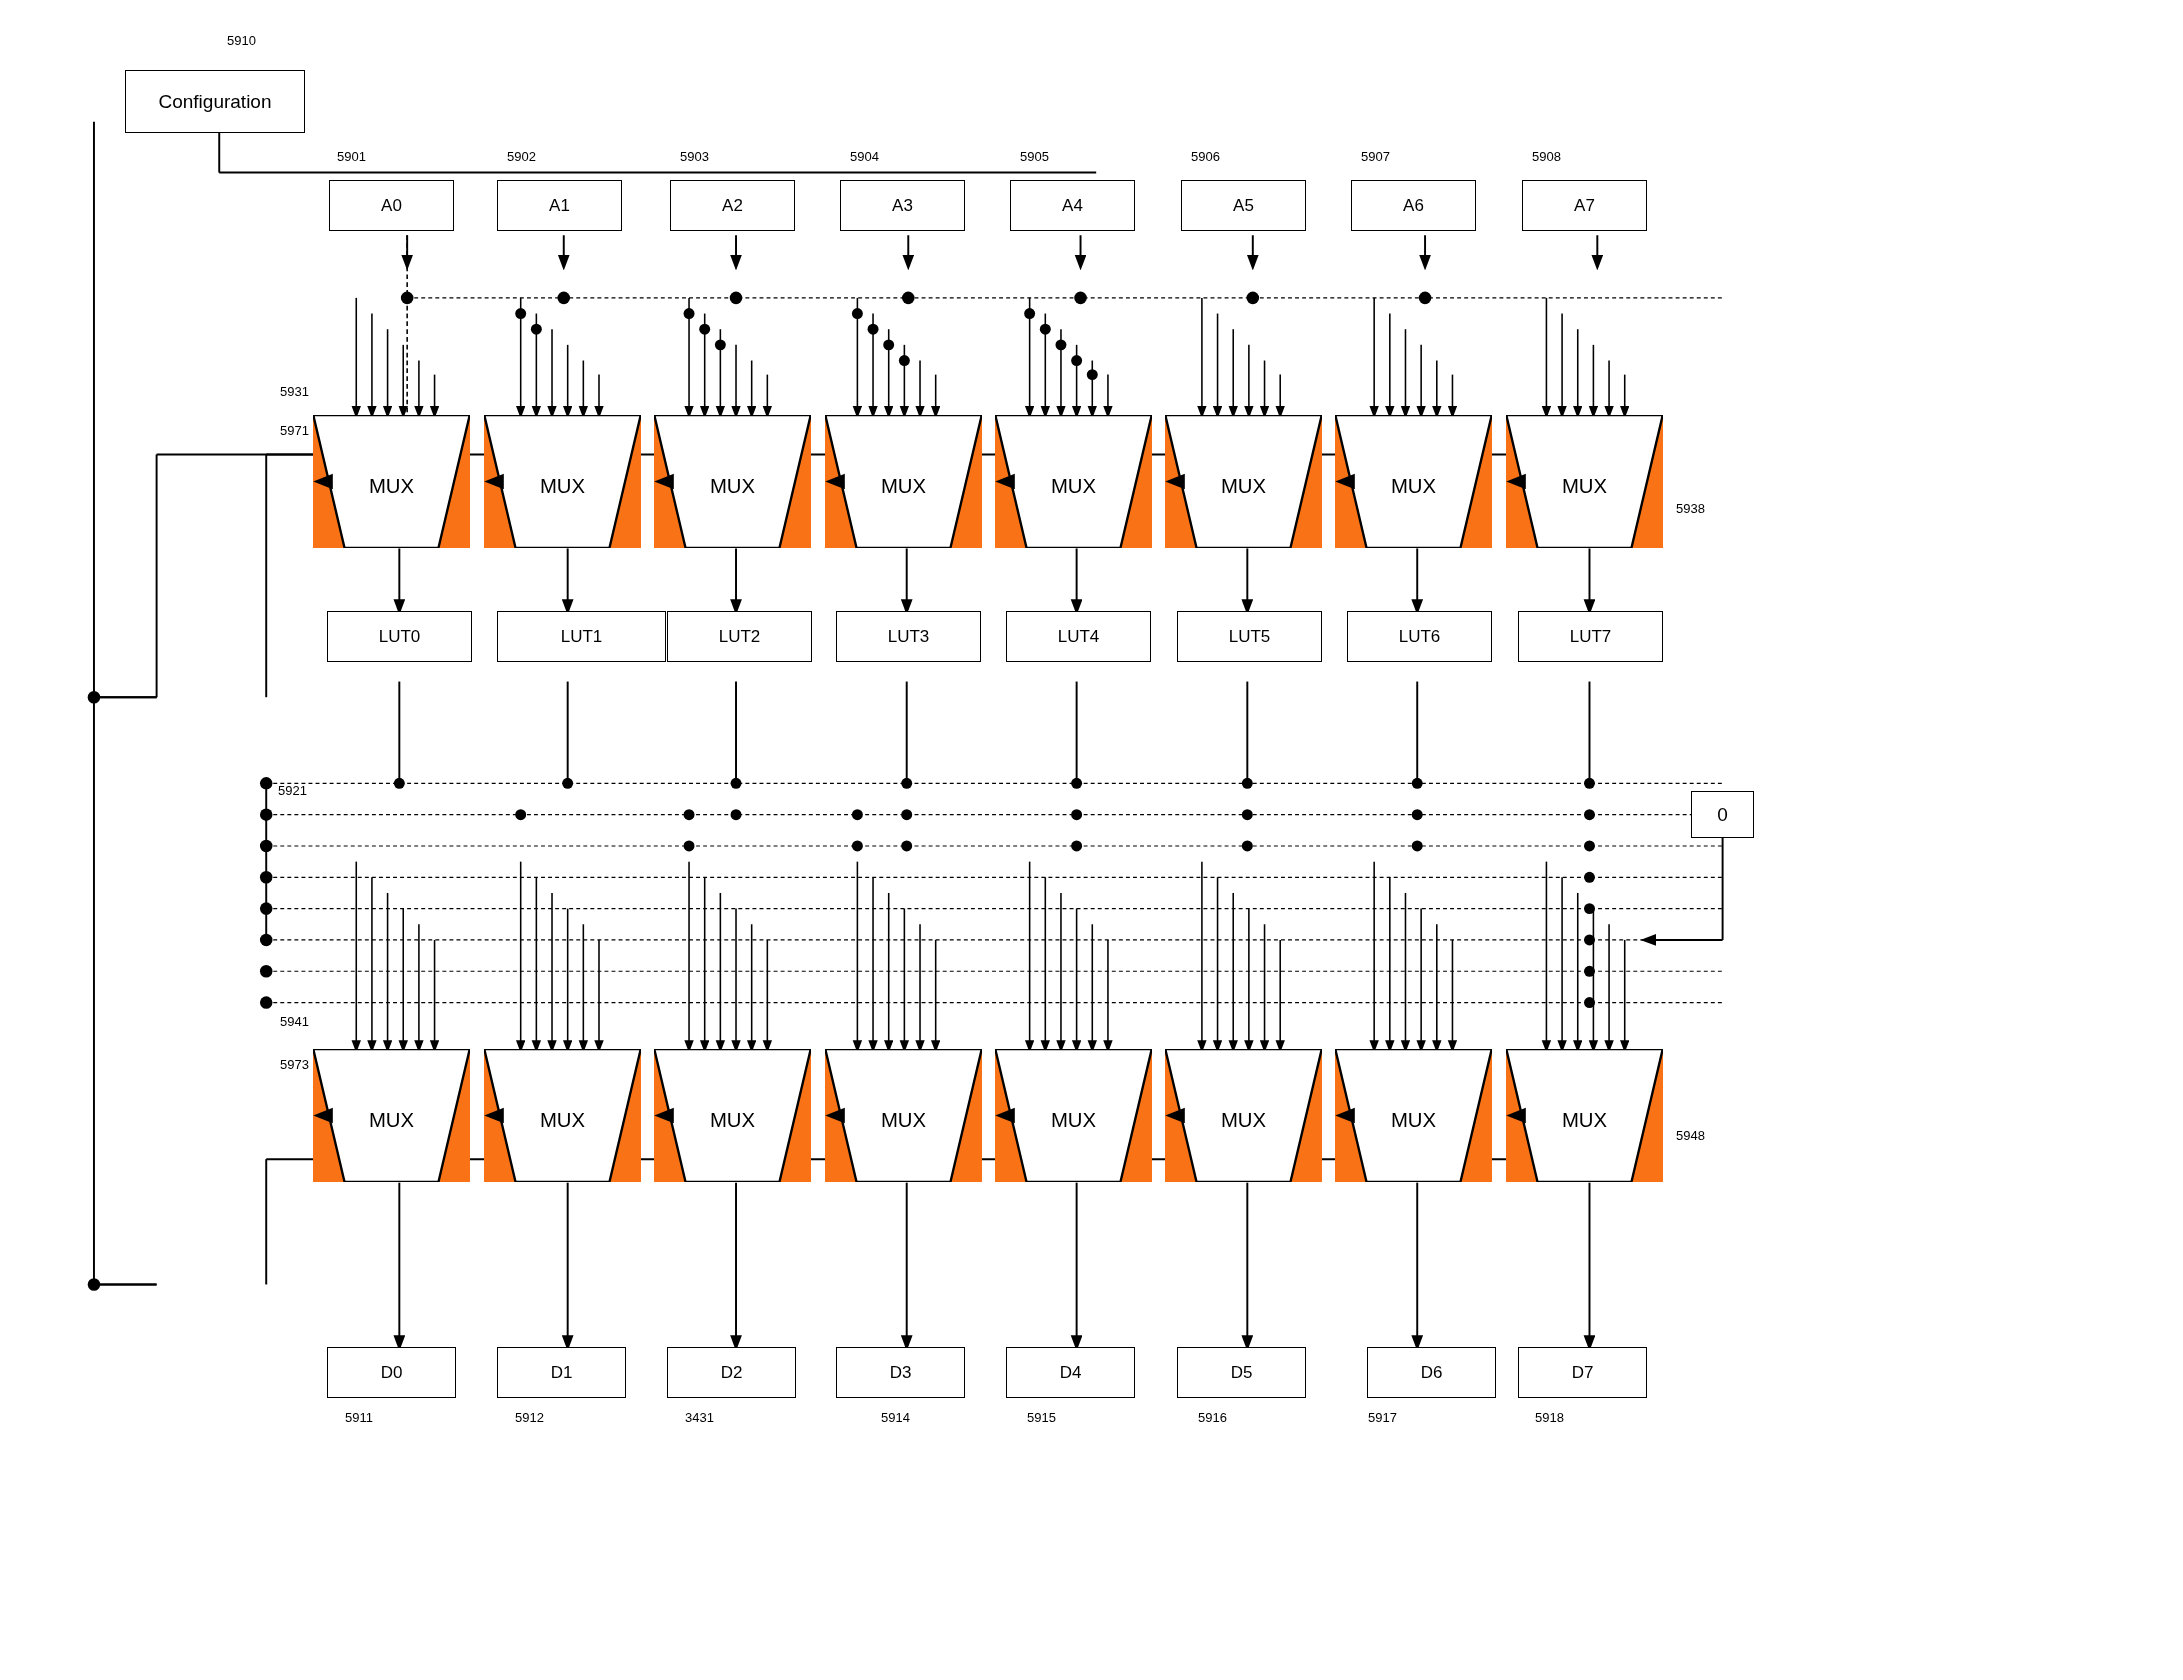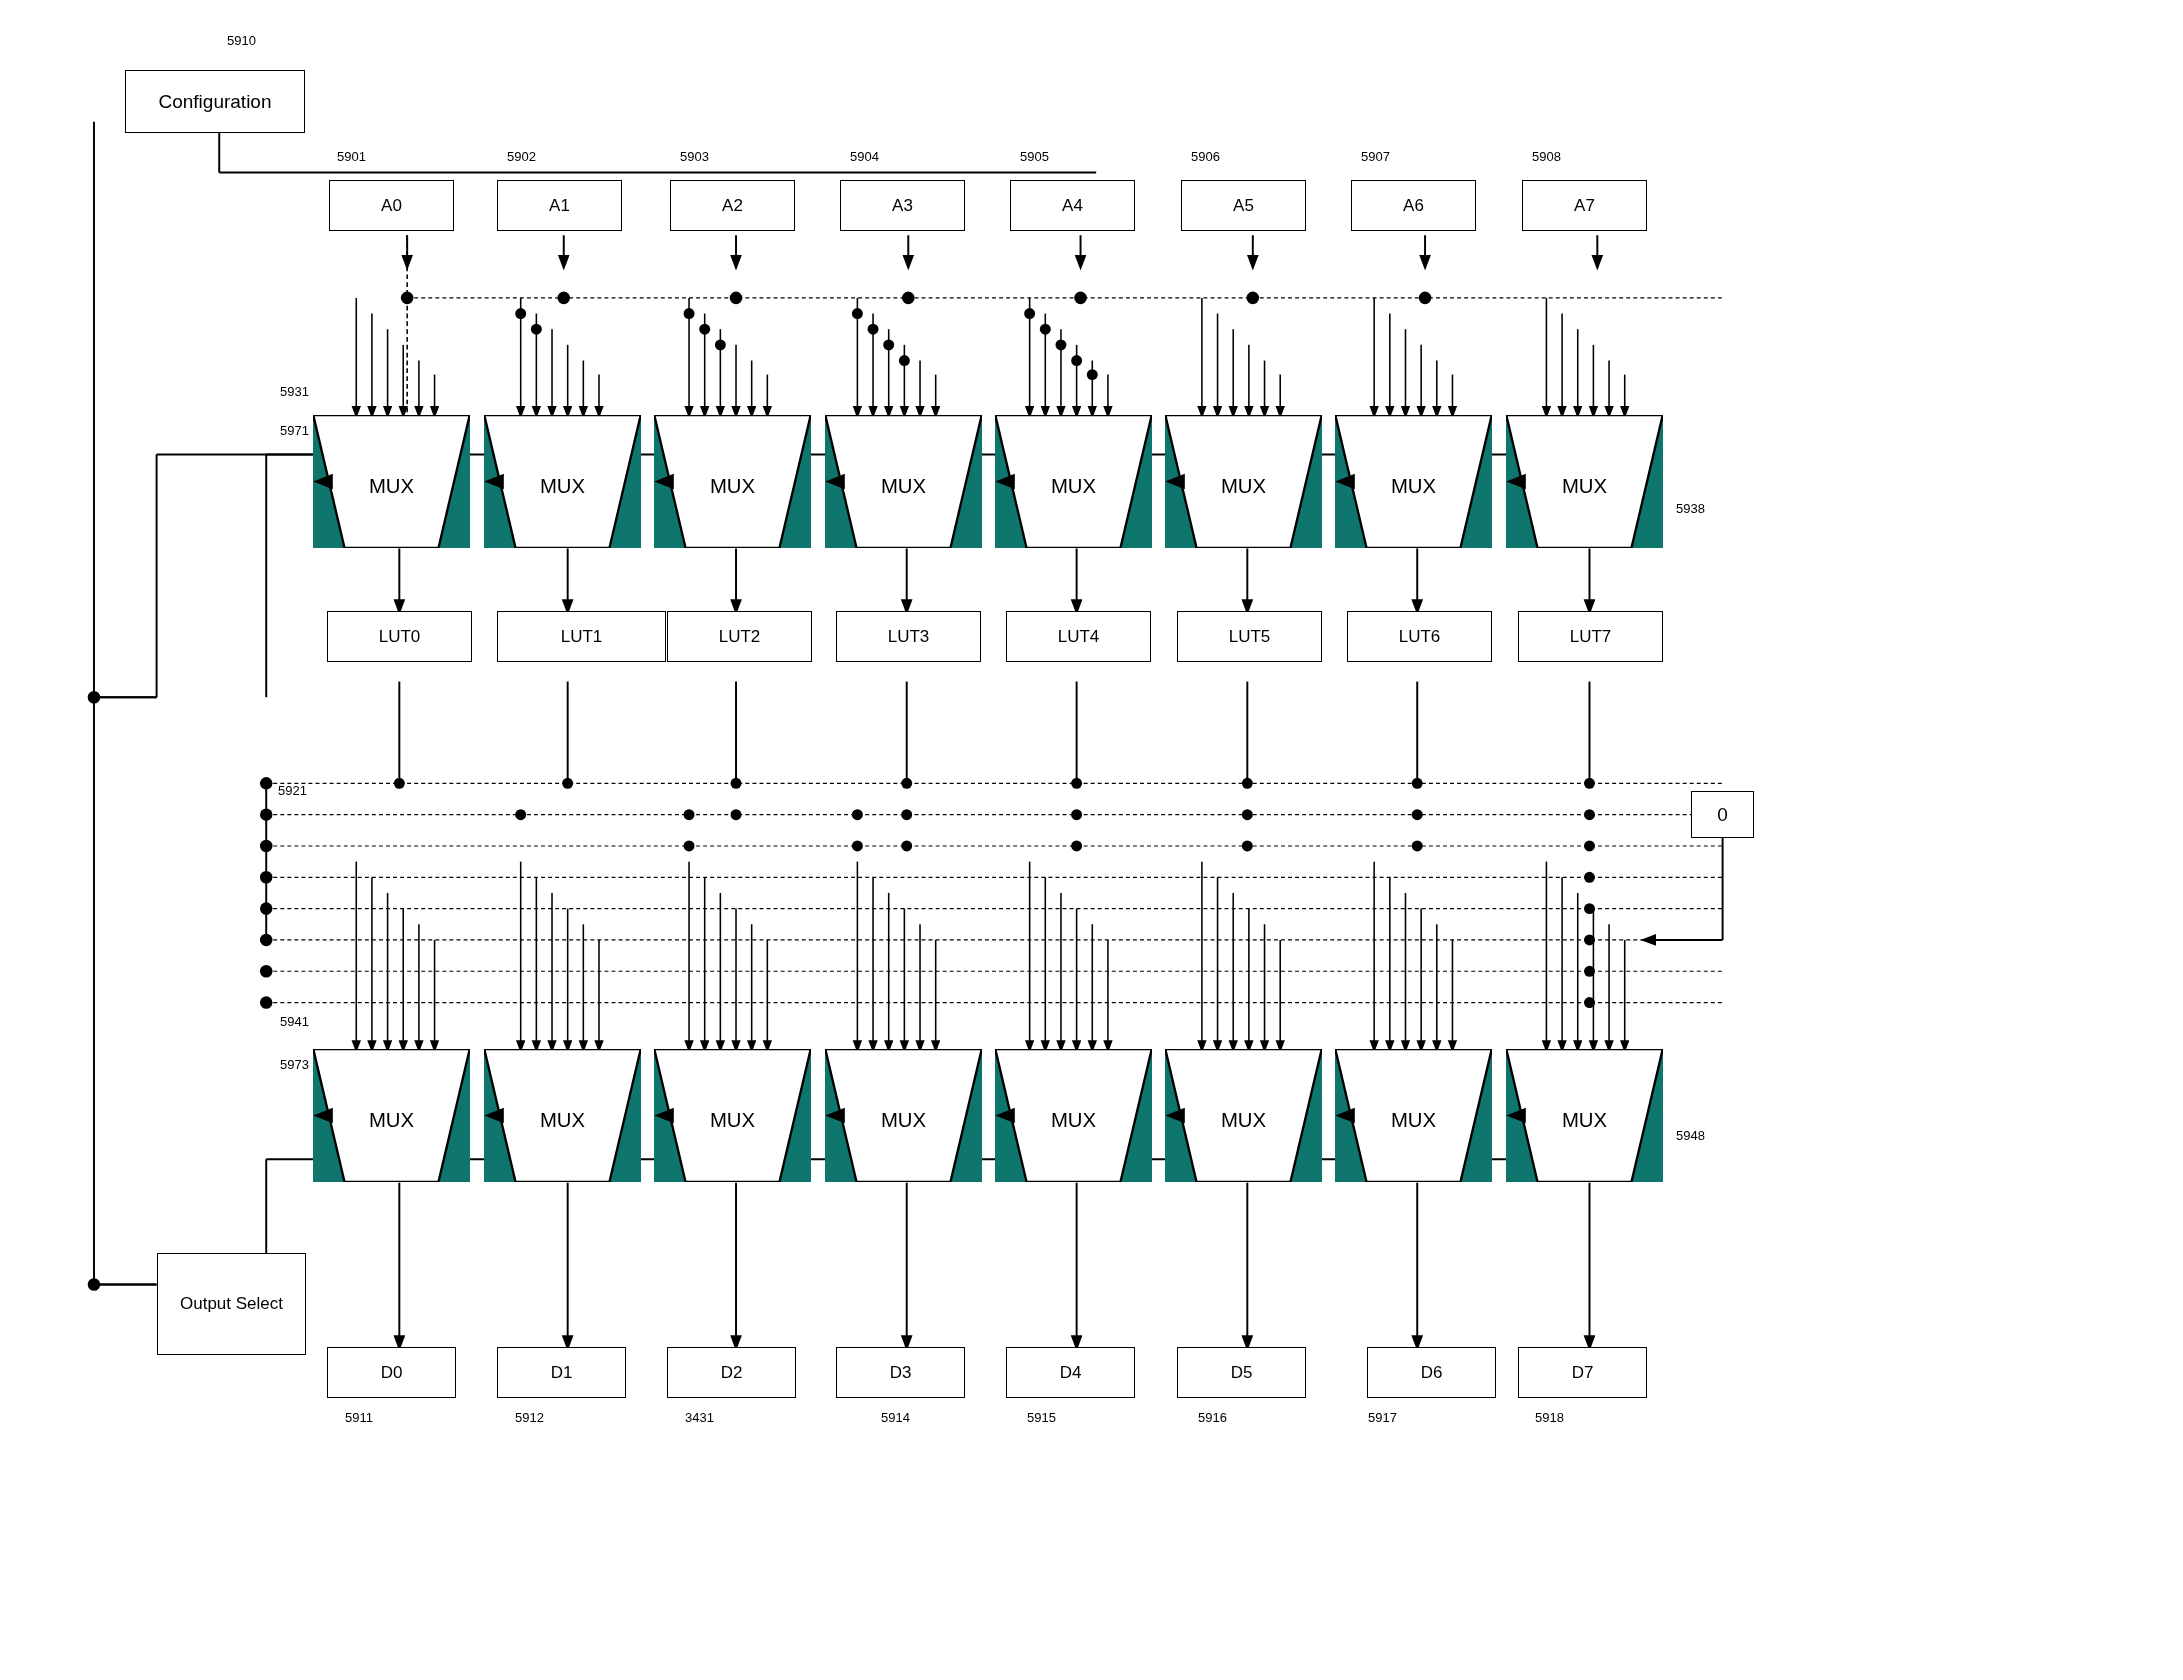--- a/index.html
+++ b/index.html
@@ -23,21 +23,21 @@
       border: 1.6px solid #000;
       background: #fff;
       display: flex;
       align-items: center;
       justify-content: center;
       font-size: 17px;
       font-weight: normal;
     }
     .mux-shape {
       position: absolute;
-      background: #0f766e;
+      background: #f97316;
       text-align: center;
     }
     .mux-shape svg {
       display: block;
     }
     .label {
       position: absolute;
       font-size: 13px;
       font-weight: normal;
       background: transparent;
@@ -567,23 +567,20 @@
       <polygon points="0,0 200,0 160,170 40,170" fill="white" stroke="black" stroke-width="3"></polygon>
       <text x="100" y="100" text-anchor="middle" font-size="26" font-family="Arial">MUX</text>
       <polygon points="0,85 25,75 25,95" fill="black"></polygon>
     </svg>
   </div>
 
   <div class="label" style="left:280px; top:1014px;">5941</div>
   <div class="label" style="left:280px; top:1057px;">5973</div>
   <div class="label" style="left:1676px; top:1128px;">5948</div>
 
-  <div class="box" style="left:157px; top:1253px; width:149px; height:102px; font-size:17px; line-height:1.3;">
-    <span style="text-align:center;">Output Select</span>
-  </div>
 
   <div class="box" style="left:327px; top:1347px; width:129px; height:51px;">
     <span>D0</span>
   </div>
   <div class="label" style="left:345px; top:1410px;">5911</div>
 
   <div class="box" style="left:497px; top:1347px; width:129px; height:51px;">
     <span>D1</span>
   </div>
   <div class="label" style="left:515px; top:1410px;">5912</div>

